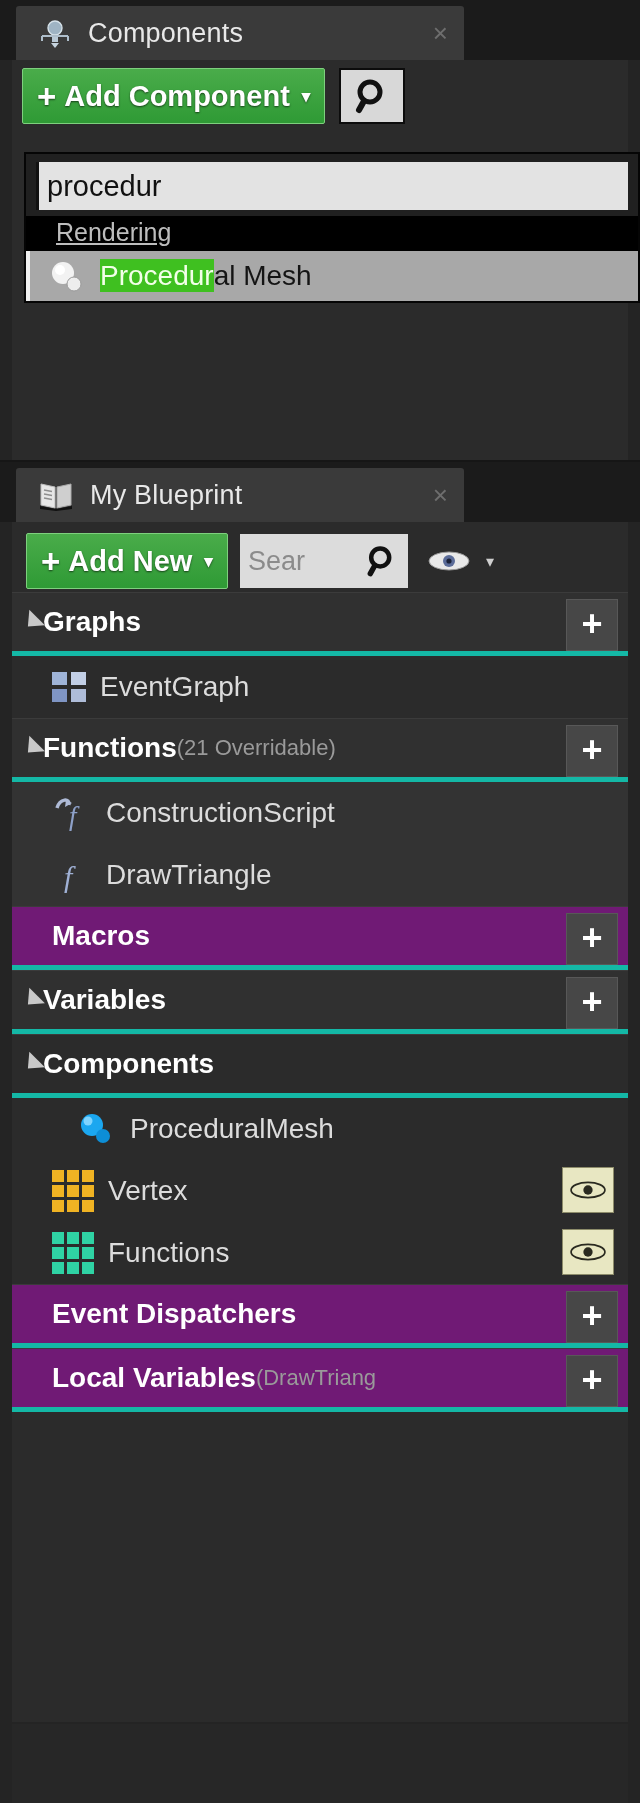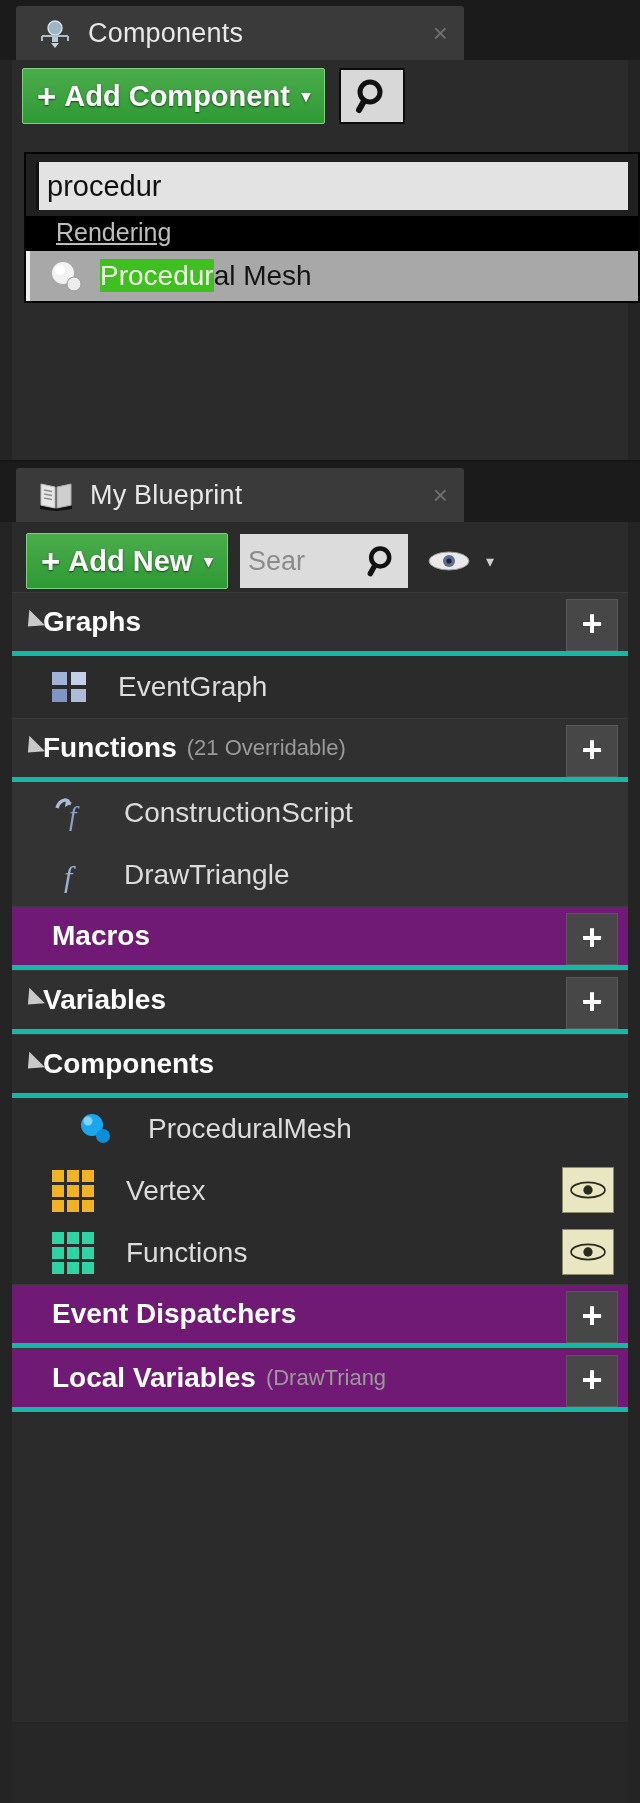--- a/index.html
+++ b/index.html
@@ -87,31 +87,31 @@
   
   .sec-row {
     display: flex; align-items: center; height: 64px;
     background: #303030; border-top: 1px solid #3b3b3b; border-bottom: 5px solid #14b8a6;
     padding-left: 14px; position: relative;
   }
   .sec-row.plain { background: #701a75; padding-left: 40px; }
   .tri { width: 0; height: 0; border-top: 11px solid transparent; border-bottom: 11px solid transparent;
          border-right: 13px solid #c9c9c9; margin-right: 4px; transform: rotate(-45deg); }
   .sec-name { color: #ffffff; font-size: 28px; font-weight: bold; white-space: nowrap; }
-  .sec-sub { color: #9a9a9a; font-size: 22px; margin-left: 10px; white-space: nowrap; overflow: hidden; }
+  .sec-sub { color: #9a9a9a; font-size: 22px; margin-left: 0; white-space: nowrap; overflow: hidden; }
   .plus-btn {
     position: absolute; right: 10px; top: 6px; width: 52px; height: 52px;
     background: #474747; border: 1px solid #585858; color: #fff;
     font-size: 36px; line-height: 48px; text-align: center; font-weight: bold;
   }
 
   .item-row { display: flex; align-items: center; height: 62px; background: #2b2b2b; padding-left: 40px; position: relative; }
   .item-row.indent2 { padding-left: 64px; }
   .item-row.alt { background: #333333; }
-  .item-label { color: #dcdcdc; font-size: 28px; margin-left: 32px; white-space: nowrap; }
+  .item-label { color: #dcdcdc; font-size: 28px; margin-left: 14px; white-space: nowrap; }
 
   .ico { display: inline-flex; align-items: center; justify-content: center; }
 
   .grid3 { display: grid; grid-template-columns: repeat(3, 12px); grid-gap: 3px; }
   .grid3 i { display: block; width: 12px; height: 12px; }
 
   .eye-toggle {
     position: absolute; right: 14px; top: 7px; width: 52px; height: 46px;
     background: #e8e7c2; border: 1px solid #8d8c6a;
     display: flex; align-items: center; justify-content: center;

